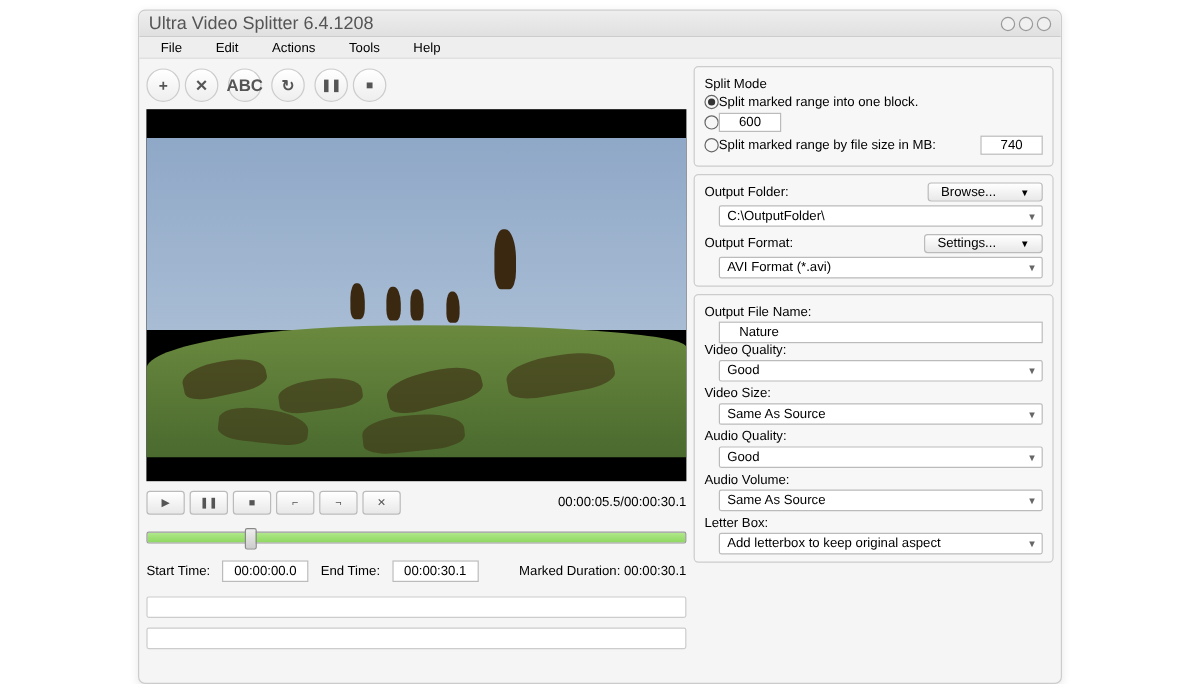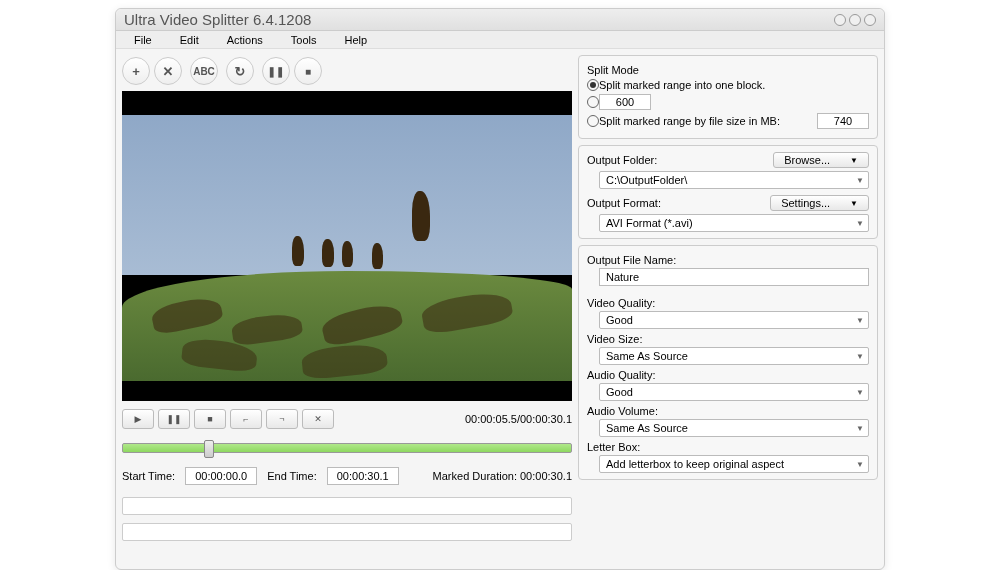--- a/index.html
+++ b/index.html
@@ -46,21 +46,21 @@
 .numbox { width: 52px; border: 1px solid #bbb; padding: 1px 4px; text-align: center; font-size: 11px; }
 
 .btn-pill { border: 1px solid #bbb; border-radius: 3px; background: linear-gradient(#fff, #e8e8e8); padding: 1px 10px; font-size: 11px; display: flex; align-items: center; gap: 20px; }
 .btn-pill .caret { font-size: 8px; }
 
 .combo { width: 100%; border: 1px solid #bbb; background: #fff; padding: 2px 8px 2px 6px; font-size: 11px; position: relative; border-radius: 2px; height: 18px; display: flex; align-items: center; }
 .combo .caret { position: absolute; right: 4px; font-size: 8px; color: #666; }
 .combo.indent { margin-left: 12px; width: calc(100% - 12px); }
 
 .field-label { font-size: 11px; margin: 2px 0; }
-.textbox { width: 100%; border: 1px solid #bbb; background: #fff; padding: 2px 6px; font-size: 11px; height: 18px; }
+.textbox { width: 100%; border: 1px solid #bbb; background: #fff; padding: 2px 16px; font-size: 11px; height: 18px; }
 .textbox.indent { margin-left: 12px; width: calc(100% - 12px); }
 
 .radio { width: 12px; height: 12px; border: 1px solid #666; border-radius: 50%; display: inline-flex; align-items: center; justify-content: center; flex-shrink: 0; }
 .radio.checked::after { content: ''; width: 6px; height: 6px; background: #333; border-radius: 50%; }
 
 .hdrrow { display: flex; align-items: center; justify-content: space-between; margin-bottom: 3px; }
 </style>
 </head>
 <body>
 
@@ -82,21 +82,21 @@
     <span>Tools</span>
     <span>Help</span>
   </div>
 
   <div class="content">
 
     <div class="left">
       <div class="toolbar">
         <div class="tbtn">+</div>
         <div class="tbtn">✕</div>
-        <div class="tbtn sep" style="font-size:10px">ABC</div>
+        <div class="tbtn sep" style="font-size:14px">ABC</div>
         <div class="tbtn sep">↻</div>
         <div class="tbtn sep" style="font-size:10px">❚❚</div>
         <div class="tbtn" style="font-size:10px">■</div>
       </div>
 
       <div class="video-area">
         <div class="sky"></div>
         <div class="ground"></div>
         <div class="bird" style="left:290px;top:100px;width:18px;height:50px"></div>
         <div class="bird" style="left:170px;top:145px;width:12px;height:30px"></div>
@@ -178,21 +178,21 @@
         <div class="combo indent">
           <span>AVI Format (*.avi)</span>
           <span class="caret">▼</span>
         </div>
       </div>
 
       <div class="panel">
         <div class="field-label">Output File Name:</div>
         <input class="textbox indent" value="Nature" style="">
 
-        <div class="field-label" style="margin-top:11px">Video Quality:</div>
+        <div class="field-label" style="margin-top:0">Video Quality:</div>
         <div class="combo indent">
             <span>Good</span>
             <span class="caret">▼</span>
           </div>
 
         <div class="field-label" style="margin-top:4px">Video Size:</div>
         <div class="combo indent">
             <span>Same As Source</span>
             <span class="caret">▼</span>
           </div>

